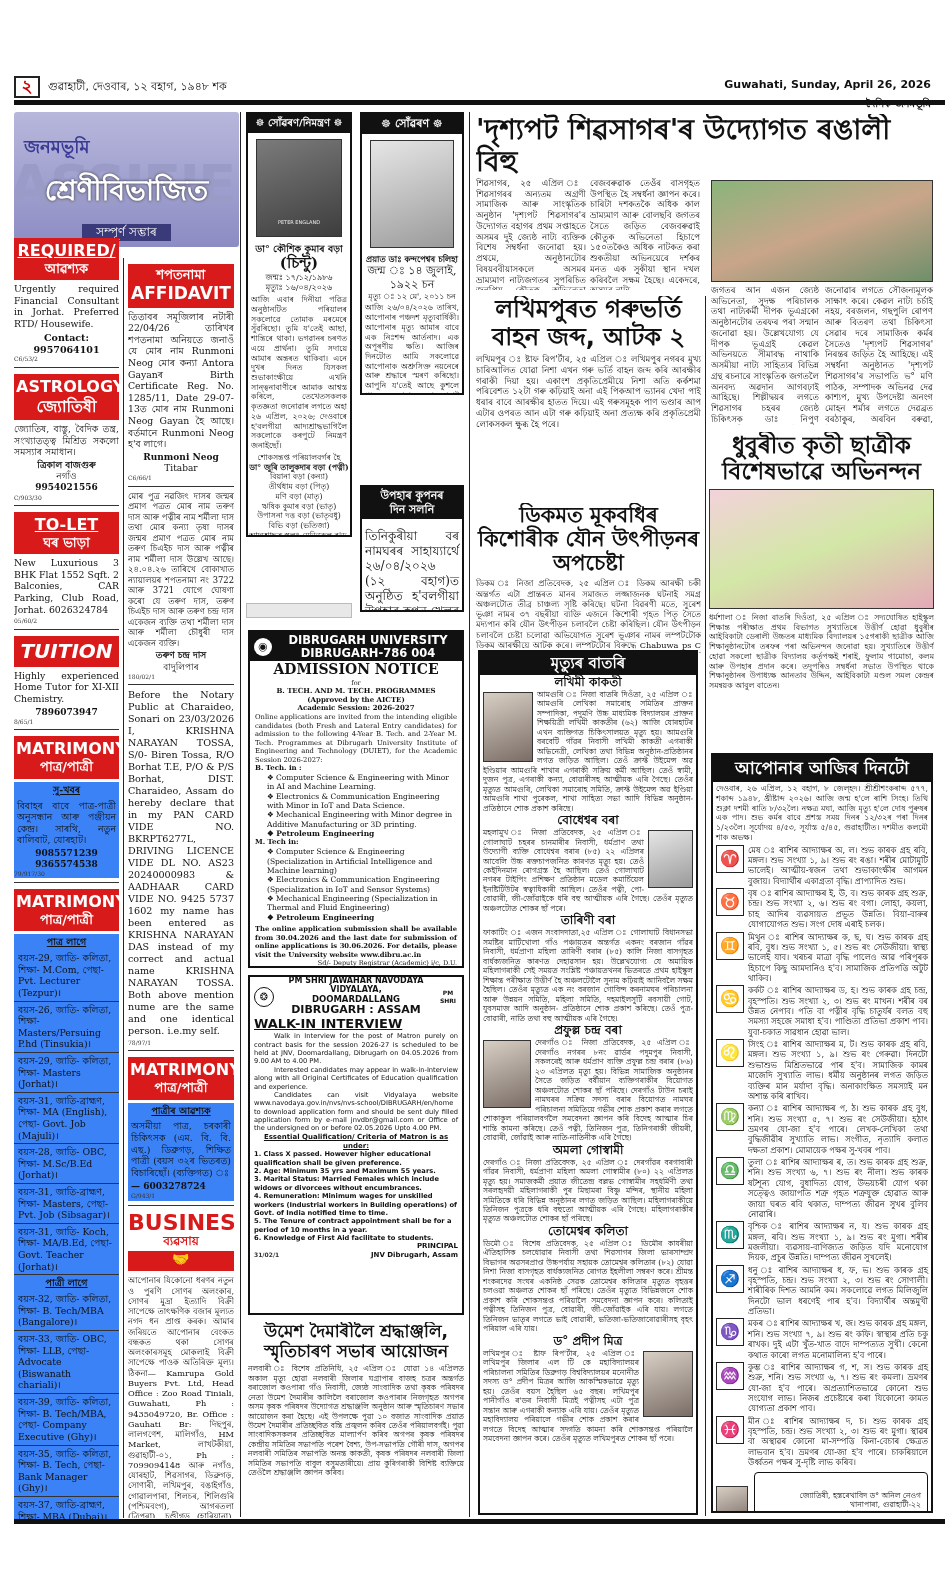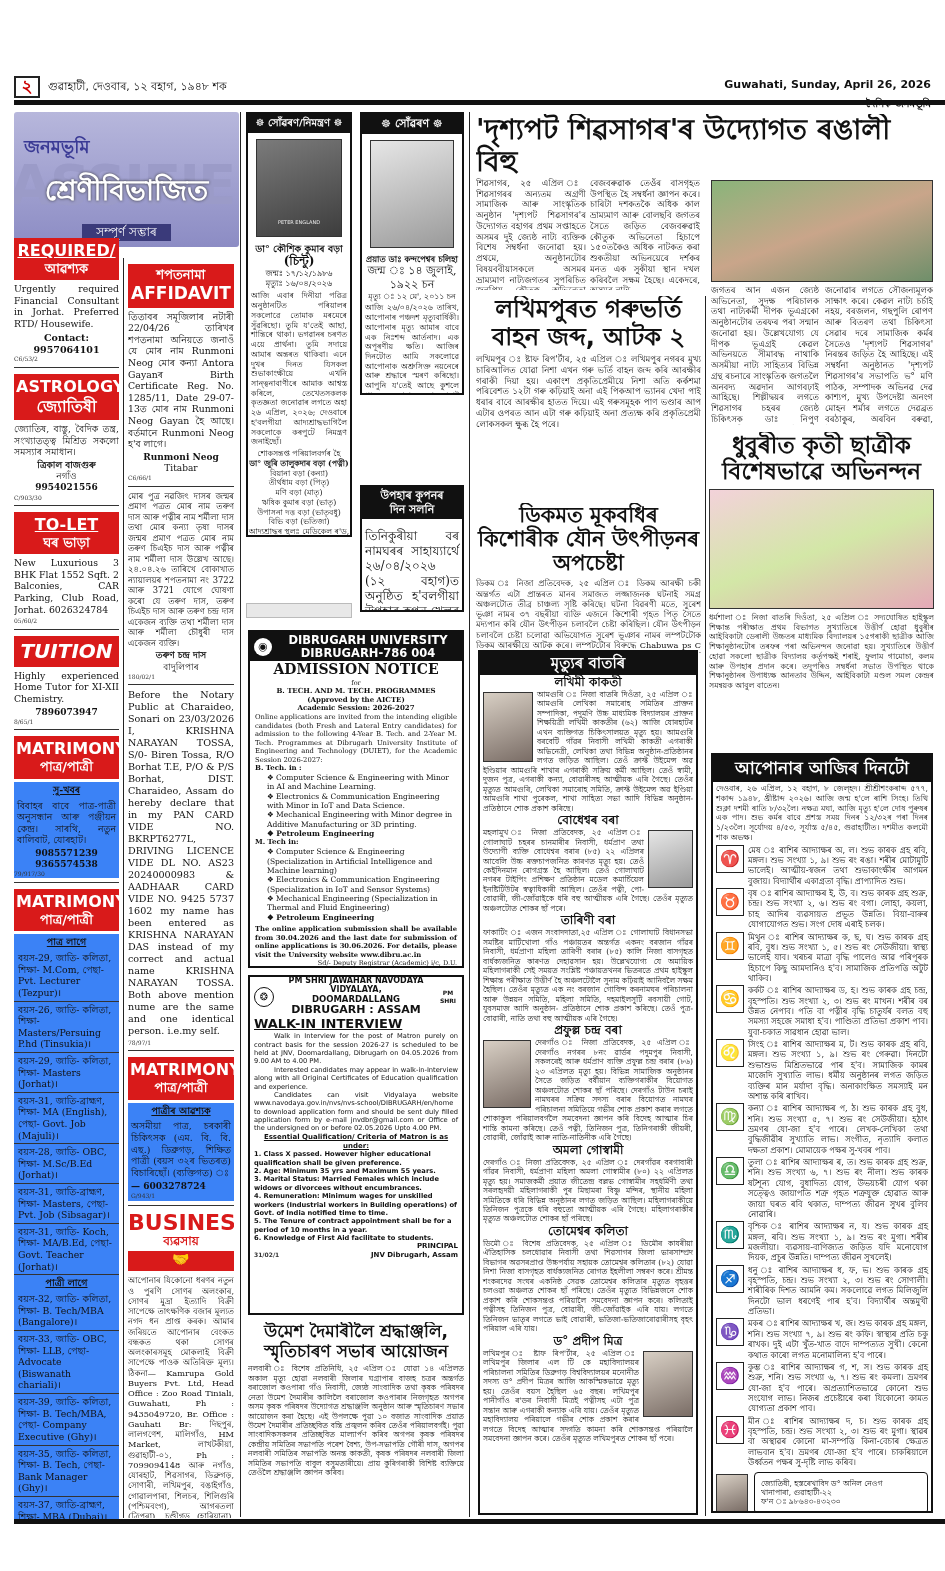--- a/index.html
+++ b/index.html
@@ -181,21 +181,21 @@
 </div>
 
 <div class="vline" style="left:240px;top:112px;height:1405px"></div>
 
 <div class="col obit" style="left:246px;top:112px;width:106px;height:425px;">
   <div class="blackhead" style="font-size:10px;padding:3px"><span>☸ </span><span>সোঁৱৰণ/নিমন্ত্ৰণ</span><span> ☸</span></div>
   <div class="photo" style="height:98px;position:relative">
     <div style="position:absolute;bottom:10px;width:100%;text-align:center;color:#eee;font-size:5px;font-family:'DejaVu Sans',sans-serif">PETER ENGLAND</div>
   </div>
   <div class="ctr bold" style="font-size:9.5px">ডা° কৌশিক কুমাৰ বড়া</div>
-  <div class="ctr bold" style="font-size:12px">(চিন্টু)</div>
+  <div class="ctr bold" style="font-size:15px">(চিন্টু)</div>
   <div class="ctr" style="font-size:8px">জন্মঃ ১৭/১২/১৯৮৬</div>
   <div class="ctr" style="font-size:8px">মৃত্যুঃ ১৬/০৪/২০২৬</div>
   <p class="ad" style="font-size:7.8px;padding:0 3px">আজি এবাৰ দিনীয়া পৱিত্ৰ অনুষ্ঠানটিত পৰিয়ালৰ সকলোৱে তোমাক মৰমেৰে সুঁৱৰিছো। তুমি য'তেই আছা, শান্তিৰে থাকা। ভগৱানৰ চৰণত এয়ে প্ৰাৰ্থনা। তুমি সদায়ে আমাৰ অন্তৰত থাকিবা। এনে দুখৰ দিনত যিসকল শুভাকাংক্ষীয়ে এখনি সান্ত্বনাবাণীৰে আমাক আশ্বস্ত কৰিলে, তেখেতসকলক কৃতজ্ঞতা জনোৱাৰ লগতে অহা ২৬ এপ্ৰিল, ২০২৬; দেওবাৰে হ'বলগীয়া আদ্যশ্ৰাদ্ধভাগিলৈ সকলোকে কৰপুটে নিমন্ত্ৰণ জনাইছোঁ।</p>
   <div class="ctr" style="font-size:7.8px">শোকসন্তপ্ত পৰিয়ালবৰ্গৰ হৈ</div>
   <div class="ctr bold" style="font-size:7.8px">ডা° জুৰি তালুকদাৰ বড়া (পত্নী)</div>
   <div class="ctr" style="font-size:7.8px">বিয়ানা বড়া (কন্যা)</div>
   <div class="ctr" style="font-size:7.8px">তীৰ্থধাম বড়া (পিতৃ)</div>
   <div class="ctr" style="font-size:7.8px">মণি বড়া (মাতৃ)</div>
   <div class="ctr" style="font-size:7.8px">ঋষিক কুমাৰ বড়া (ভাতৃ)</div>
   <div class="ctr" style="font-size:7.8px">উপাসনা দত্ত বড়া (ভাতৃবধু)</div>
@@ -400,21 +400,21 @@
     <div class="rashi">
         <div class="ic">♒</div>
         <div class="tx">কুম্ভ ঃ ৰাশিৰ আদ্যাক্ষৰ গ, শ, স। শুভ কাৰক গ্ৰহ শুক্ৰ, শনি। শুভ সংখ্যা ৬, ৭। শুভ ৰং কমলা। ভ্ৰমণৰ যো-জা হ'ব পাৰে। অপ্ৰত্যাশিতভাৱে কোনো শুভ সংযোগ লাভ। নিজৰ প্ৰচেষ্টাৰে কৰা যিকোনো কামত যোগ্যতা প্ৰকাশ পাব।</div>
       </div>
     <div class="rashi">
         <div class="ic">♓</div>
         <div class="tx">মীন ঃ ৰাশিৰ আদ্যাক্ষৰ দ, চ। শুভ কাৰক গ্ৰহ বৃহস্পতি, চন্দ্ৰ। শুভ সংখ্যা ২, ৩। শুভ ৰং মুগা। স্থাৱৰ বা অস্থাৱৰ কোনো মা-সম্পত্তি কিনা-বেচাৰ ক্ষেত্ৰত লাভবান হ'ব। ভ্ৰমণৰ যো-জা হ'ব পাৰে। চাকৰিয়ালে উৰ্ধ্বতন পক্ষৰ সু-দৃষ্টি লাভ কৰিব।</div>
       </div>
     <div style="display:flex;align-items:center;gap:6px;margin-top:4px">
       <div class="photo person" style="width:32px;height:38px;margin:0;flex:0 0 32px"></div>
-      <div style="border:1.5px solid #111;border-radius:4px;padding:6px 6px;text-align:left;font-size:7.6px;flex:1">
+      <div style="border:1.5px solid #111;border-radius:4px;padding:18px 6px;text-align:right;font-size:7.6px;flex:1">
         <div>জ্যোতিষী, হস্তৰেখাবিদ ড° অনিল নেওগ</div>
         <div>খানাপাৰা, গুৱাহাটী-২২</div>
         <div>ফ'ন ঃ ৯৮৬৪৩-৪৩২৩০</div>
       </div>
     </div>
   </div>
 </div>
 
 <div class="vline" style="left:705px;top:296px;height:1220px"></div>
 

